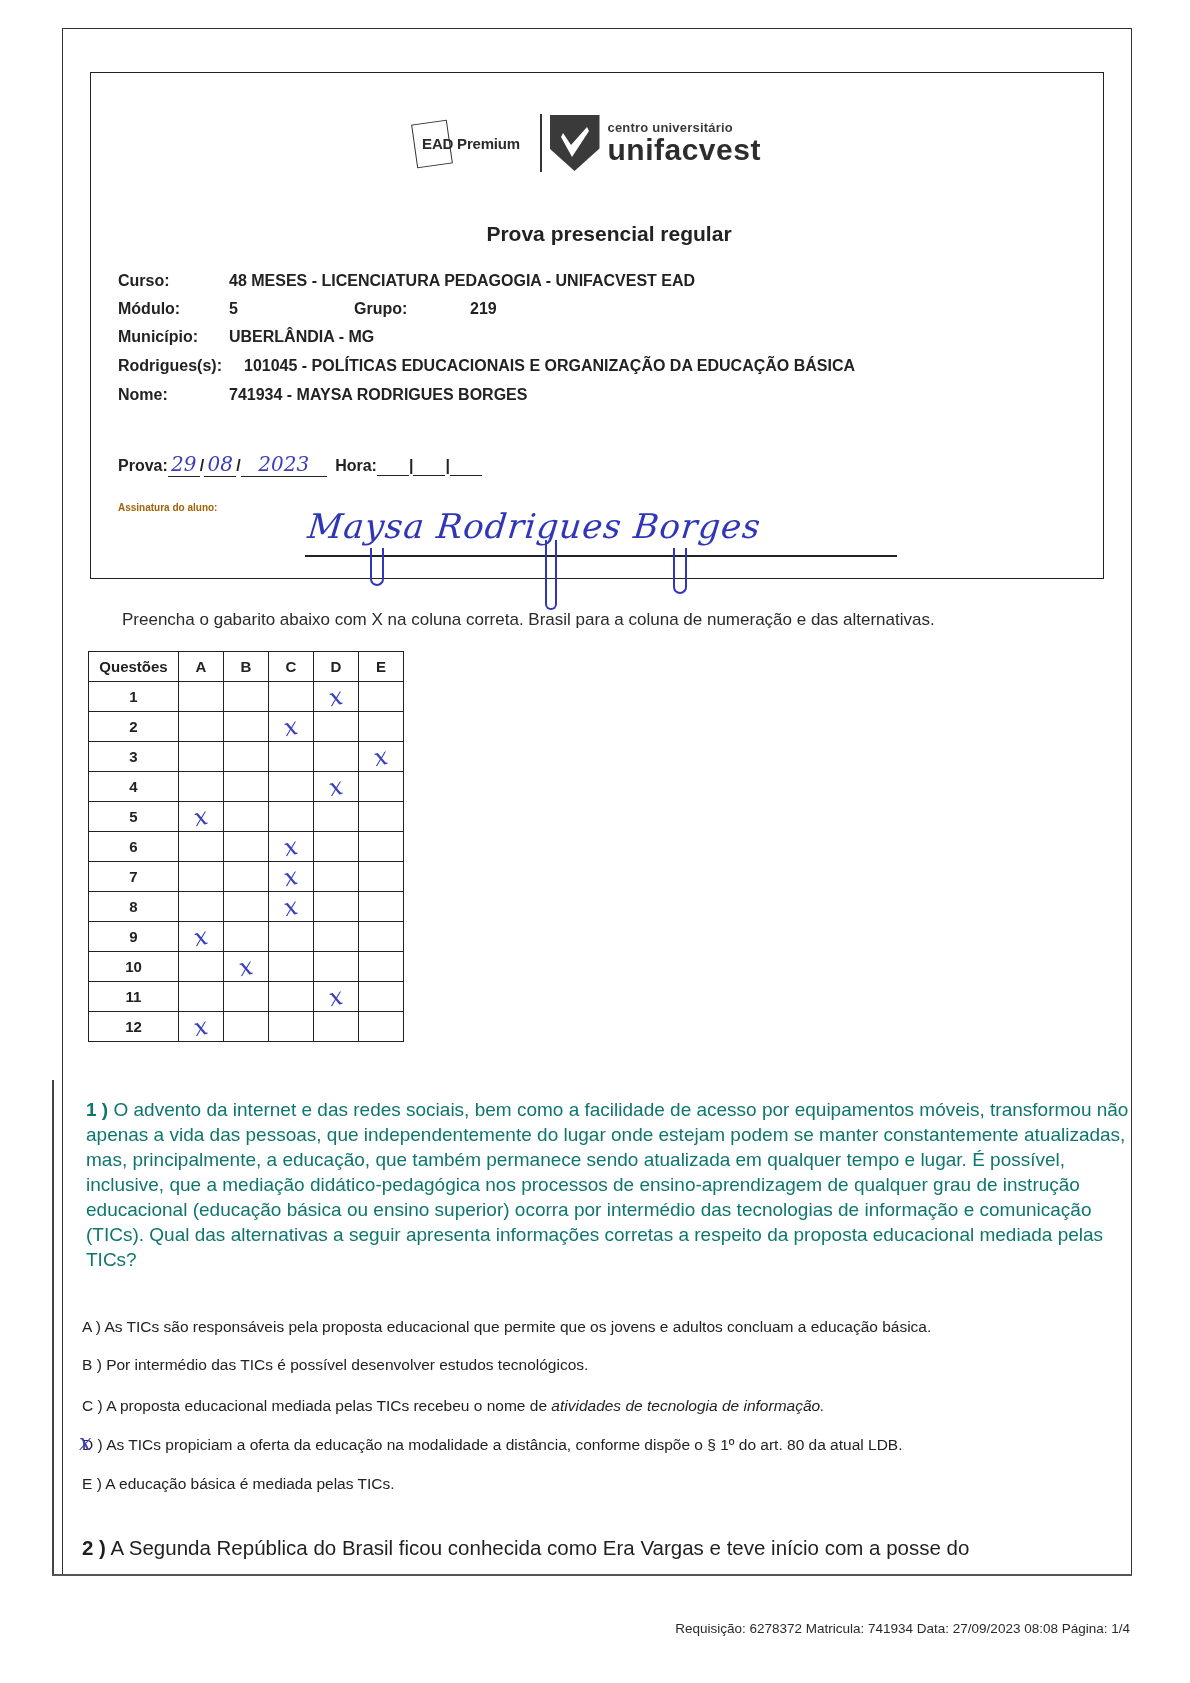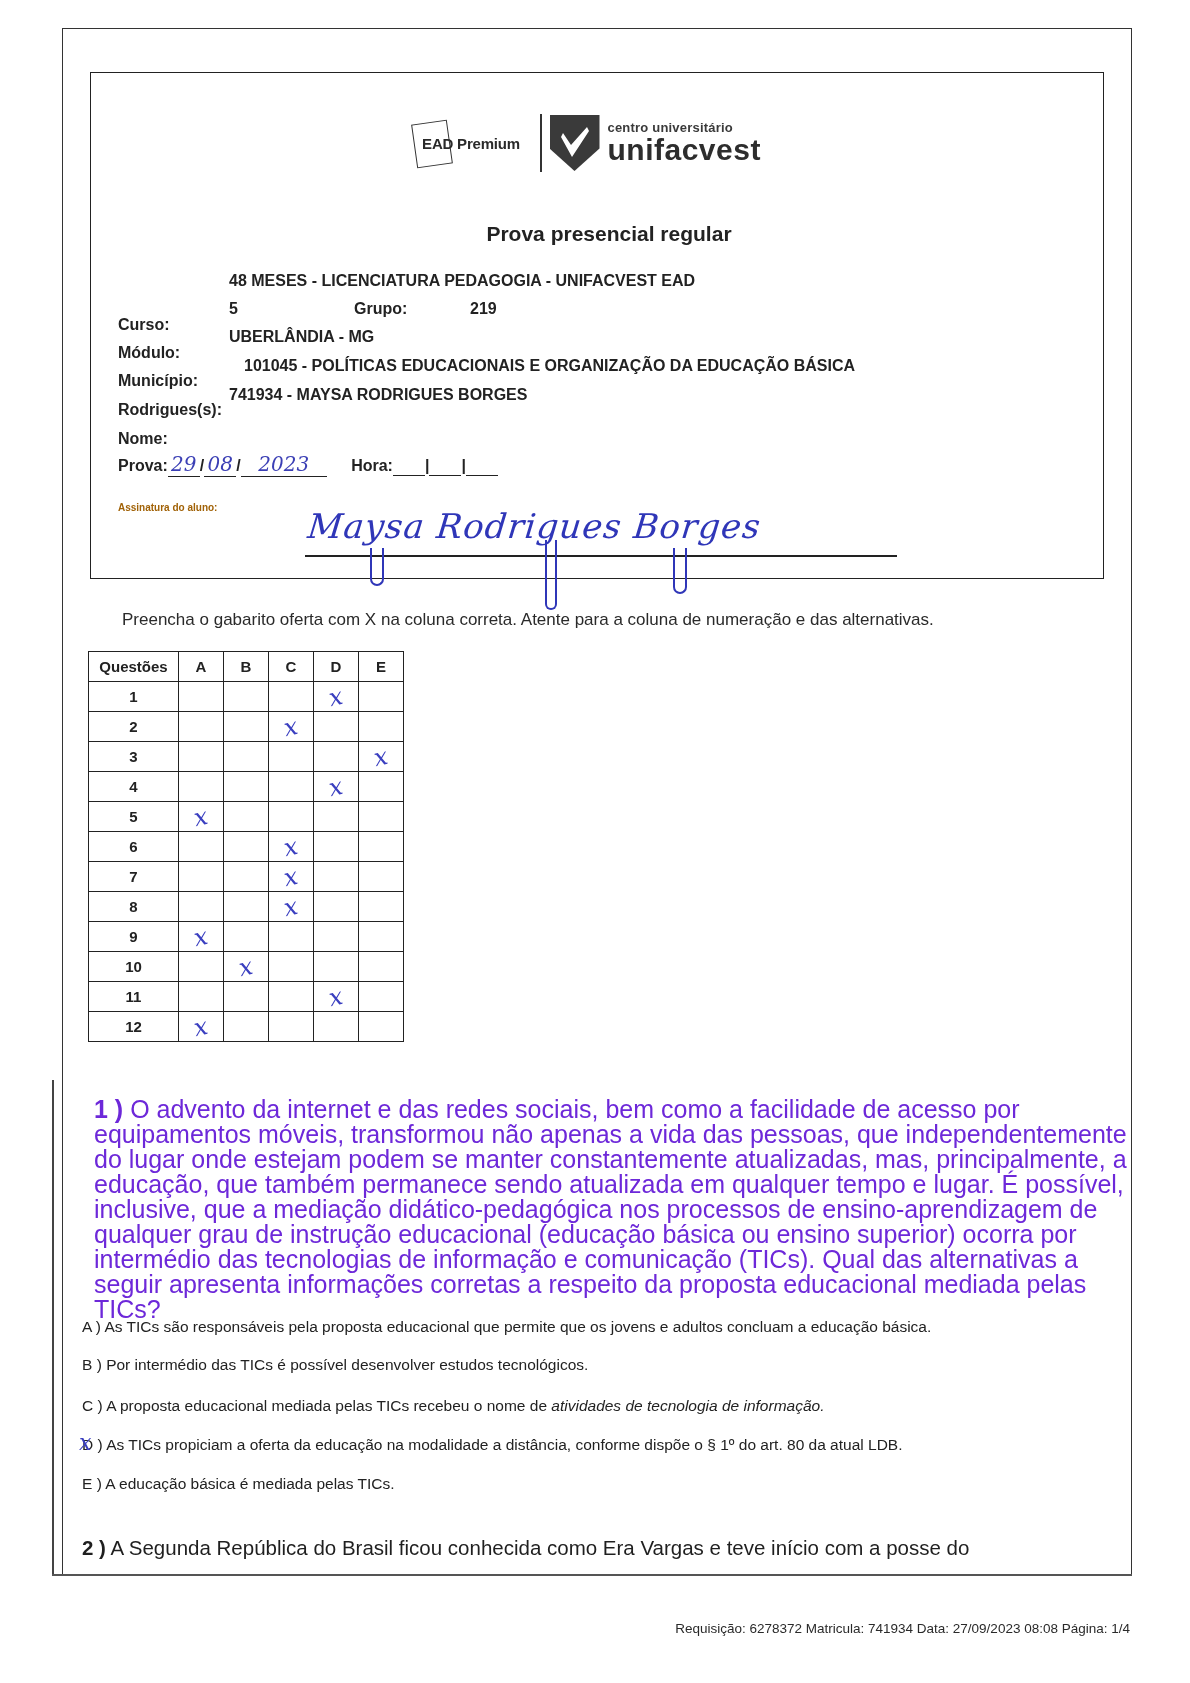--- a/index.html
+++ b/index.html
@@ -41,21 +41,21 @@
     margin-right: 8px;
   }
   .shield svg { width: 36px; height: 40px; }
   .unifac { display: flex; flex-direction: column; line-height: 1; }
   .unifac .small { font-size: 13px; font-weight: bold; color: #3a3a3a; letter-spacing: 0.2px; }
   .unifac .big { font-size: 30px; font-weight: bold; color: #2d2d2d; letter-spacing: 0.5px; margin-top: 1px; }
 
   .title { position: absolute; left: 0; width: 1190px; top: 222px; text-align: center; font-weight: bold; font-size: 21px; color: #222; padding-left: 28px; }
 
   .field-row { position: absolute; left: 118px; font-weight: bold; font-size: 16px; color: #222; white-space: nowrap; }
-  .field-row .lbl { display: inline-block; margin-top: 44px; }
+  .field-row .lbl { display: inline-block; }
   .field-row .val { position: absolute; }
 
   .date-row { position: absolute; left: 118px; top: 452px; font-weight: bold; font-size: 16px; color: #222; white-space: nowrap; }
   .hand { font-family: "DejaVu Serif", serif; font-style: italic; color: #3b3fb5; font-weight: normal; }
   .uline { display: inline-block; border-bottom: 1.5px solid #222; text-align: center; }
 
   .sig-row { position: absolute; left: 118px; top: 502px; font-weight: bold; font-size: 10px; color: #a16207; white-space: nowrap; }
   .sig-line { position: absolute; left: 305px; top: 555px; width: 592px; height: 1.5px; background: #222; }
   .signature {
     position: absolute; left: 308px; top: 506px; font-family: "DejaVu Serif", serif; font-style: italic;
@@ -69,21 +69,21 @@
   table.grid { position: absolute; left: 88px; top: 651px; border-collapse: collapse; }
   table.grid td, table.grid th {
     border: 1.5px solid #222; height: 30px; text-align: center; font-weight: bold; font-size: 15px; color: #222;
   }
   table.grid th { height: 30px; }
   table.grid .qcol { width: 90px; }
   table.grid .acol { width: 45px; }
   .mark { font-family: "DejaVu Serif", serif; font-style: italic; font-weight: normal; font-size: 24px; color: #3a3fc0; line-height: 1; display: inline-block; transform: rotate(-12deg); }
 
   
-  .question { position: absolute; left: 86px; top: 1097px; width: 1050px; font-size: 25px; line-height: 25px; color: #6d28d9; margin-left: 8px; }
+  .question { position: absolute; left: 86px; top: 1097px; width: 1050px; font-size: 19px; line-height: 25px; color: #0f766e; }
   .question b { font-weight: bold; }
   .alt { position: absolute; left: 82px; font-size: 15.5px; color: #222; white-space: nowrap; }
   .alt i { font-style: italic; }
   .alt-mark { display: inline-block; position: relative; }
   .alt-mark .x { position: absolute; left: -3px; top: -6px; font-family: "DejaVu Serif", serif; font-style: italic; color: #3a3fc0; font-size: 22px; }
 
   .q2 { position: absolute; left: 82px; top: 1536px; font-size: 20.5px; color: #1f1f1f; white-space: nowrap; }
   .q2 b { font-weight: bold; }
 
   .footer { position: absolute; right: 60px; top: 1621px; font-size: 13.5px; color: #2a2a2a; white-space: nowrap; }
@@ -134,31 +134,31 @@
   <span class="lbl">Rodrigues(s):</span>
   <span class="val" style="left:126px;">101045 - POLÍTICAS EDUCACIONAIS E ORGANIZAÇÃO DA EDUCAÇÃO BÁSICA</span>
 </div>
 <div class="field-row" style="top:386px;">
   <span class="lbl">Nome:</span>
   <span class="val" style="left:111px;">741934 - MAYSA RODRIGUES BORGES</span>
 </div>
 
 <div class="date-row">
   <span>Prova:</span><span class="uline hand" style="width:32px;font-size:20px;">29</span><span>/</span><span class="uline hand" style="width:32px;font-size:20px;">08</span><span>/</span><span class="uline hand" style="width:86px;font-size:20px;">2023</span>
-  <span style="margin-left:20px;">Hora:</span><span class="uline" style="width:32px;">&nbsp;</span><span>|</span><span class="uline" style="width:32px;">&nbsp;</span><span>|</span><span class="uline" style="width:32px;">&nbsp;</span>
+  <span style="margin-left:4px;">Hora:</span><span class="uline" style="width:32px;">&nbsp;</span><span>|</span><span class="uline" style="width:32px;">&nbsp;</span><span>|</span><span class="uline" style="width:32px;">&nbsp;</span>
 </div>
 
 <div class="sig-row">Assinatura do aluno:</div>
 <div class="sig-line"></div>
 <div class="signature">Maysa Rodrigues Borges</div>
 <div class="sig-loop" style="left:370px;top:548px;width:14px;height:38px;"></div>
 <div class="sig-loop" style="left:545px;top:540px;width:12px;height:70px;"></div>
 <div class="sig-loop" style="left:673px;top:548px;width:14px;height:46px;"></div>
 
-<div class="instr">Preencha o gabarito oferta com X na coluna correta. Atente para a coluna de numeração e das alternativas.</div>
+<div class="instr">Preencha o gabarito abaixo com X na coluna correta. Brasil para a coluna de numeração e das alternativas.</div>
 
 <table class="grid">
   <thead>
     <tr>
       <th class="qcol">Questões</th>
       <th class="acol">A</th>
       <th class="acol">B</th>
       <th class="acol">C</th>
       <th class="acol">D</th>
       <th class="acol">E</th>

